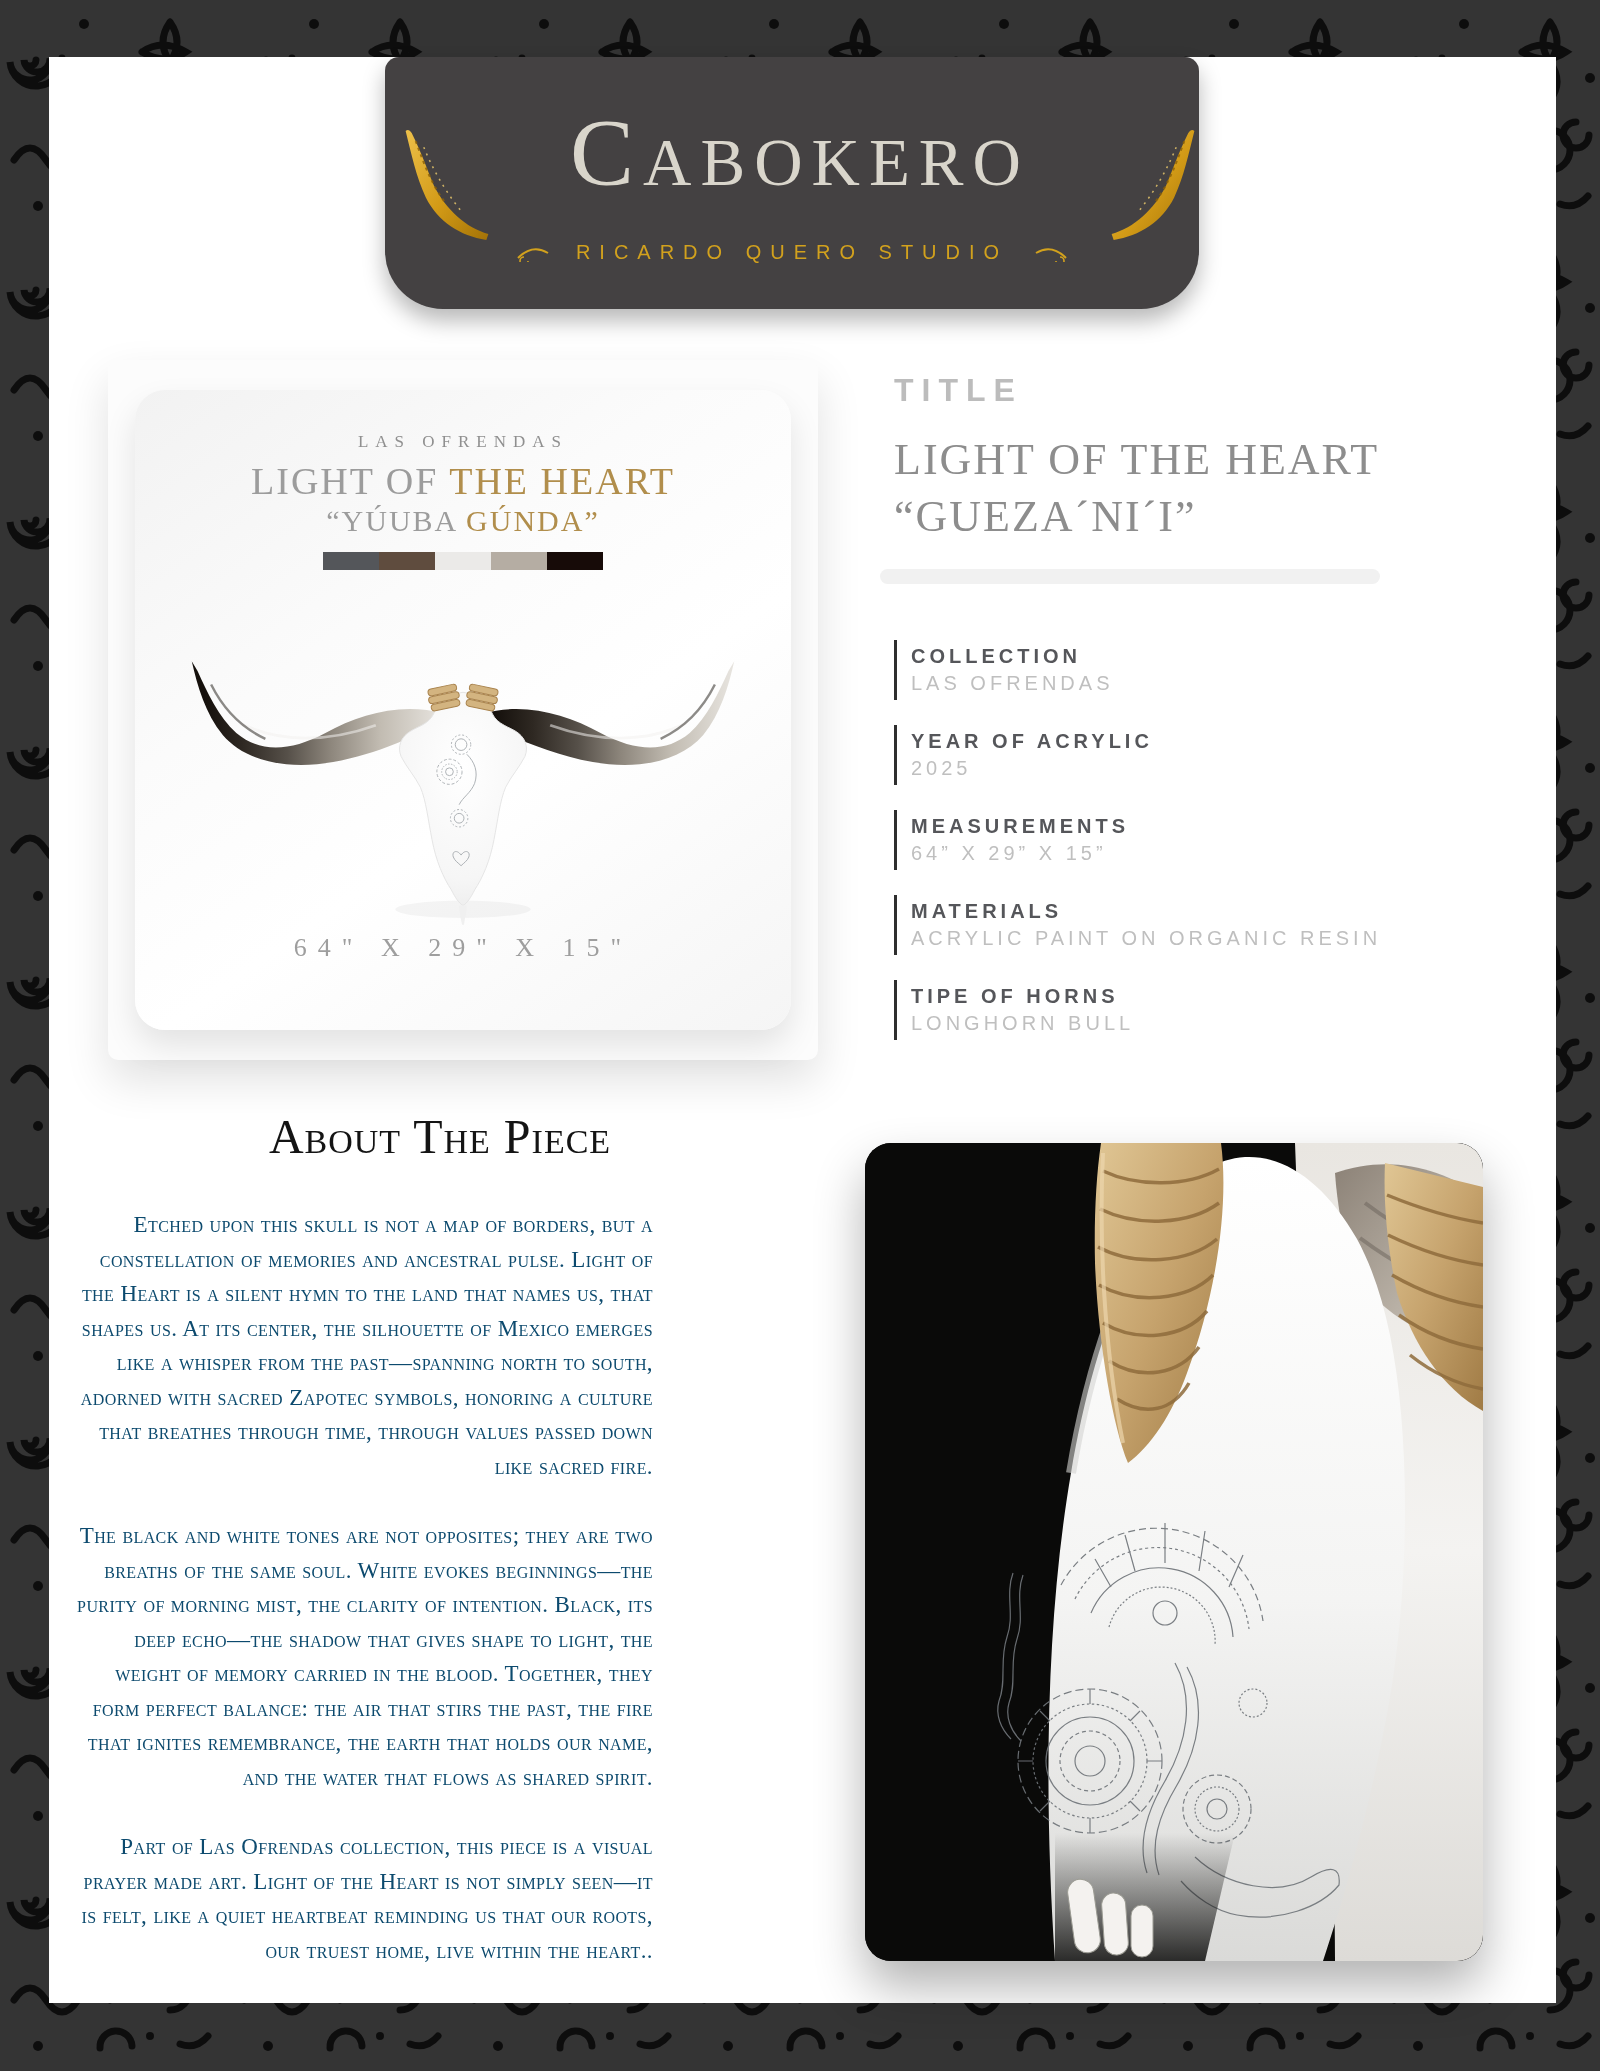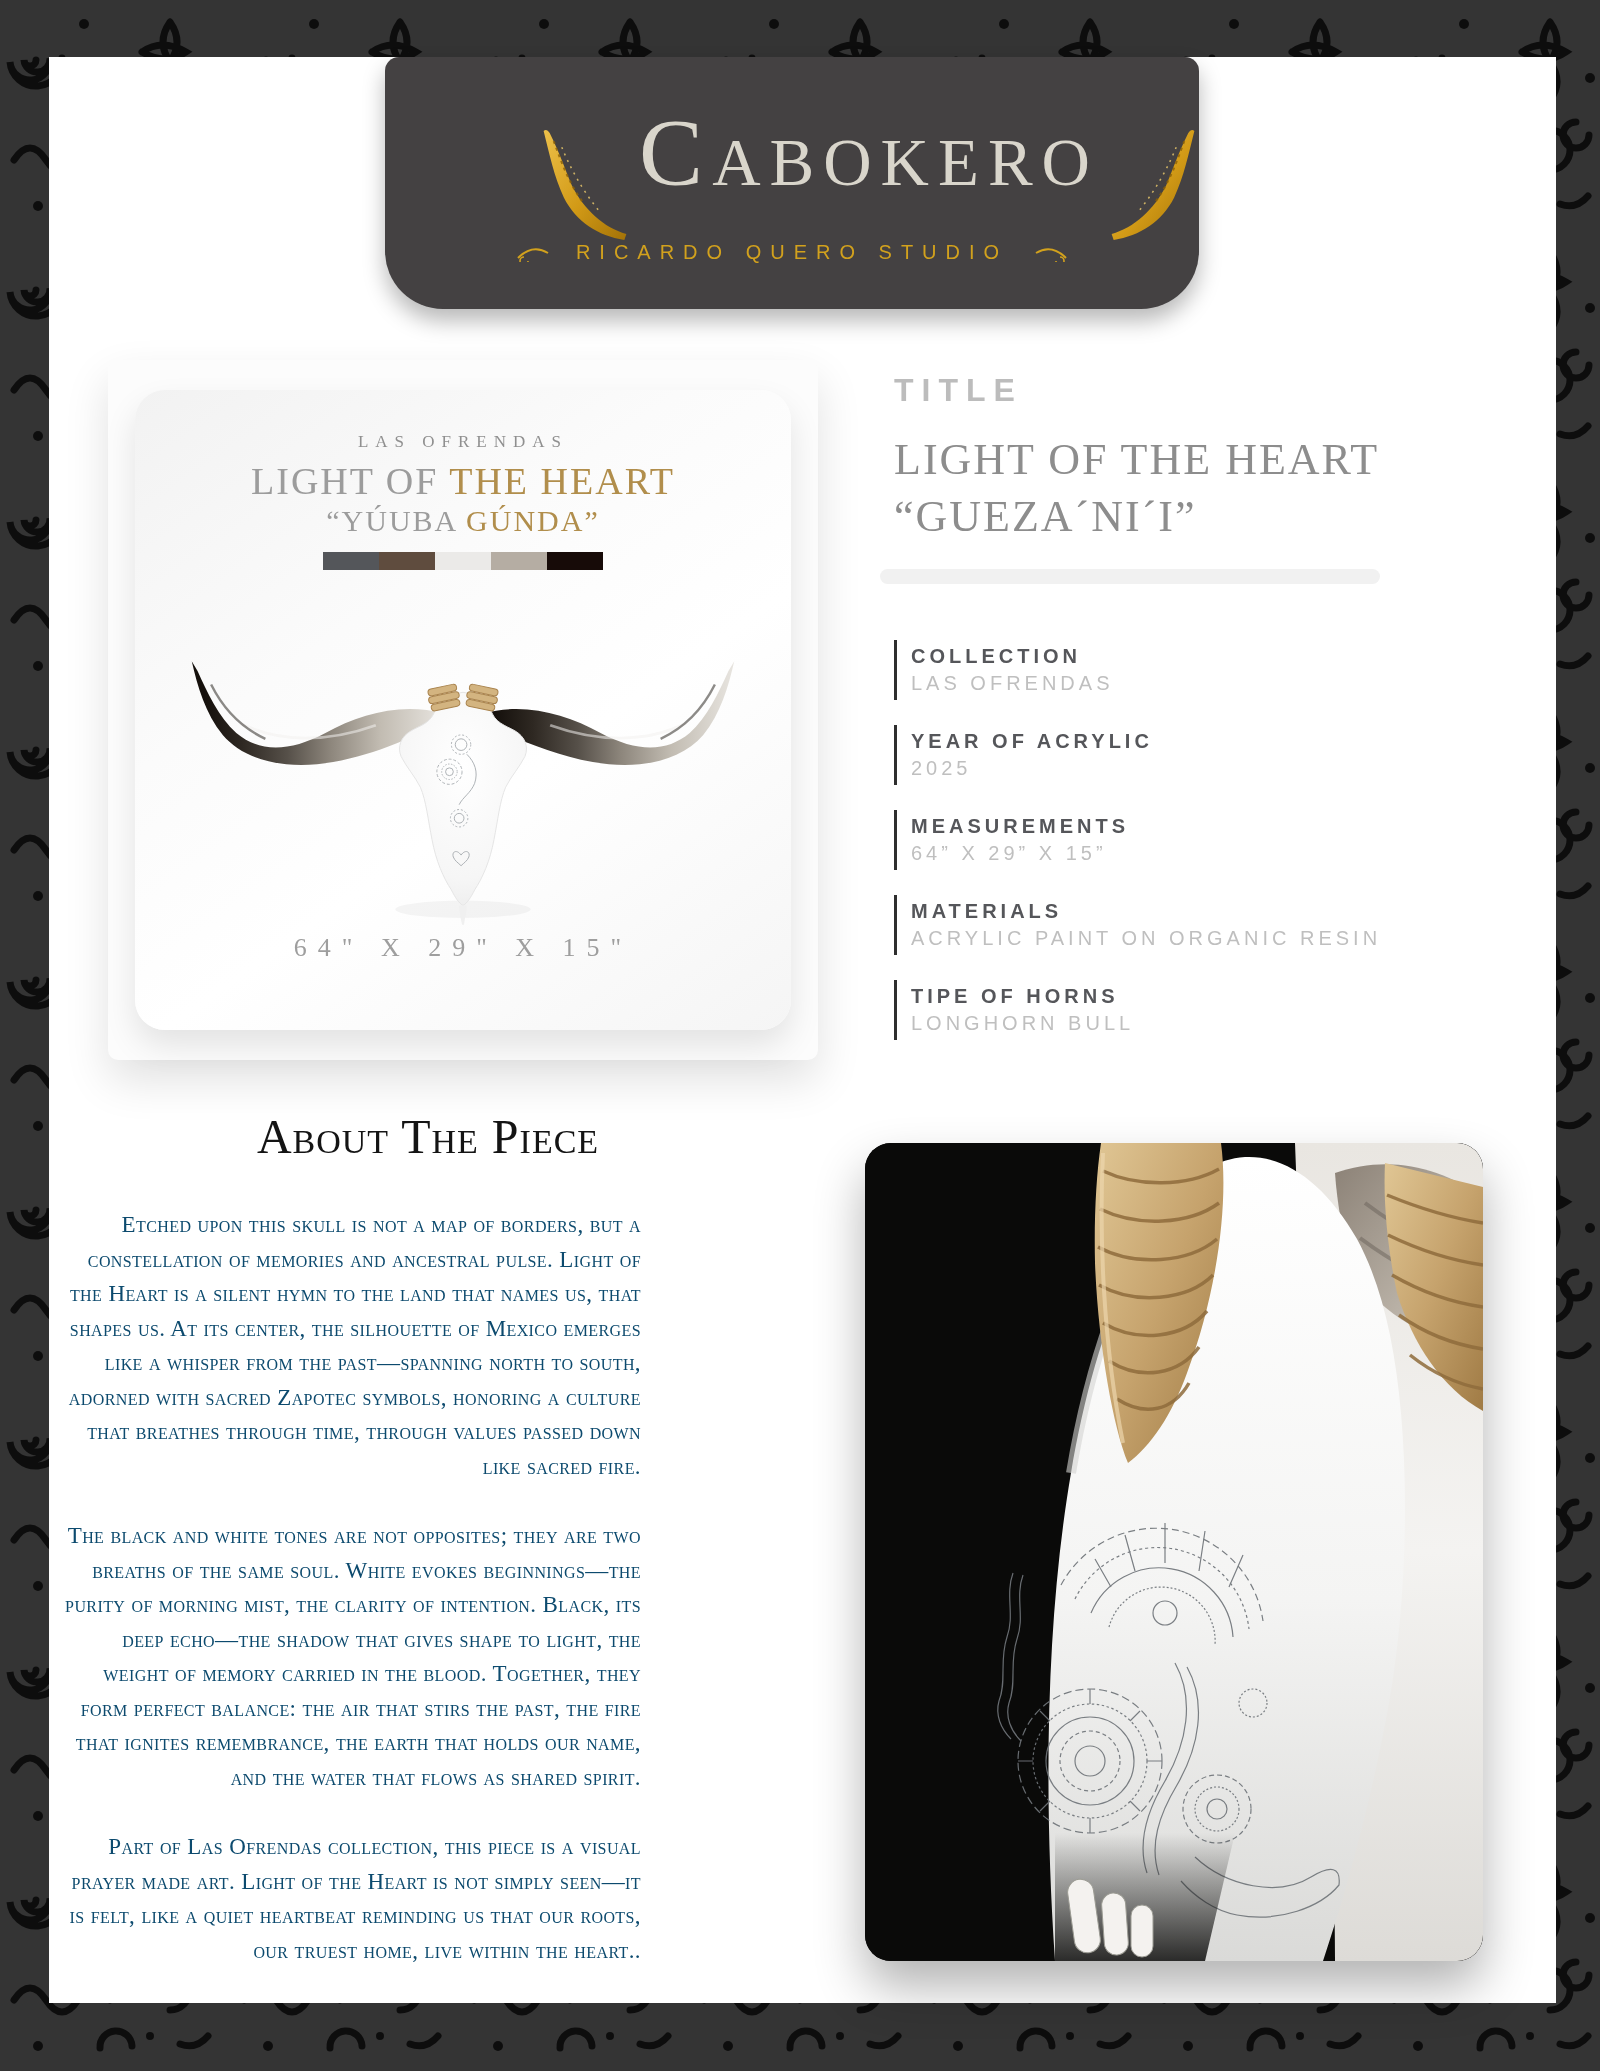--- a/index.html
+++ b/index.html
@@ -13,21 +13,21 @@
     background:#ffffff;z-index:1;
   }
 
   
   .header-box{
     position:absolute;left:336px;top:0;width:814px;height:252px;
     background:#444142;border-radius:14px 14px 58px 58px;
     box-shadow:0 12px 22px rgba(0,0,0,.28);
   }
   .logo-row{position:absolute;top:26px;left:16px;right:0;height:150px;
-    display:flex;justify-content:flex-end;align-items:flex-start;gap:12px;}
+    display:flex;justify-content:space-between;align-items:flex-start;}
   .brand{
     font-family:"Liberation Serif",serif;font-variant:small-caps;
     font-size:96px;line-height:140px;letter-spacing:9px;color:#d9d5cb;font-weight:400;
   }
   .logo-horn{width:92px;height:116px;margin-top:44px;}
   .logo-horn.left{margin-right:-4px;}
   .logo-horn.right{margin-left:-4px;}
   .studio-row{
     position:absolute;top:184px;left:0;right:0;display:flex;justify-content:center;
     align-items:center;gap:26px;
@@ -83,21 +83,21 @@
   }
   .details{margin-top:56px;}
   .detail-row{
     border-left:3px solid #2e2e2e;padding:3px 0 3px 14px;margin-bottom:25px;
     font-family:"Liberation Sans",sans-serif;
   }
   .detail-label{font-size:20px;font-weight:700;letter-spacing:4px;color:#55565a;line-height:27px;}
   .detail-value{font-size:20px;letter-spacing:4px;color:#bfbfbf;line-height:27px;font-weight:500;}
 
   
-  .about-col{position:absolute;left:16px;top:1052px;width:576px;text-align:right;}
+  .about-col{position:absolute;left:28px;top:1052px;width:576px;text-align:right;}
   .about-heading{
     font-size:48px;color:#141414;font-variant:small-caps;letter-spacing:1px;
     font-family:"Liberation Serif",serif;font-weight:400;text-align:center;
     padding-left:150px;
   }
   .about-col p{
     margin:0;margin-top:35px;font-size:23px;line-height:34.5px;letter-spacing:.4px;
     color:#0c4a6e;font-variant:small-caps;font-family:"Liberation Serif",serif;
   }
   .about-col p:first-of-type{margin-top:44px;}

